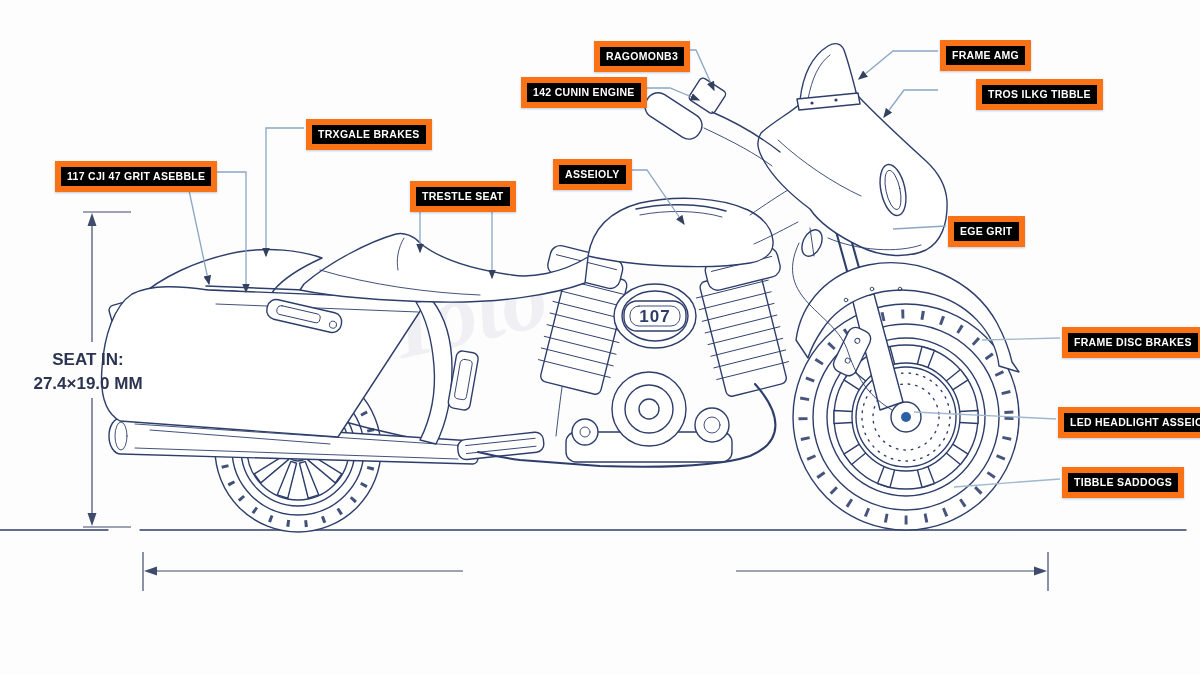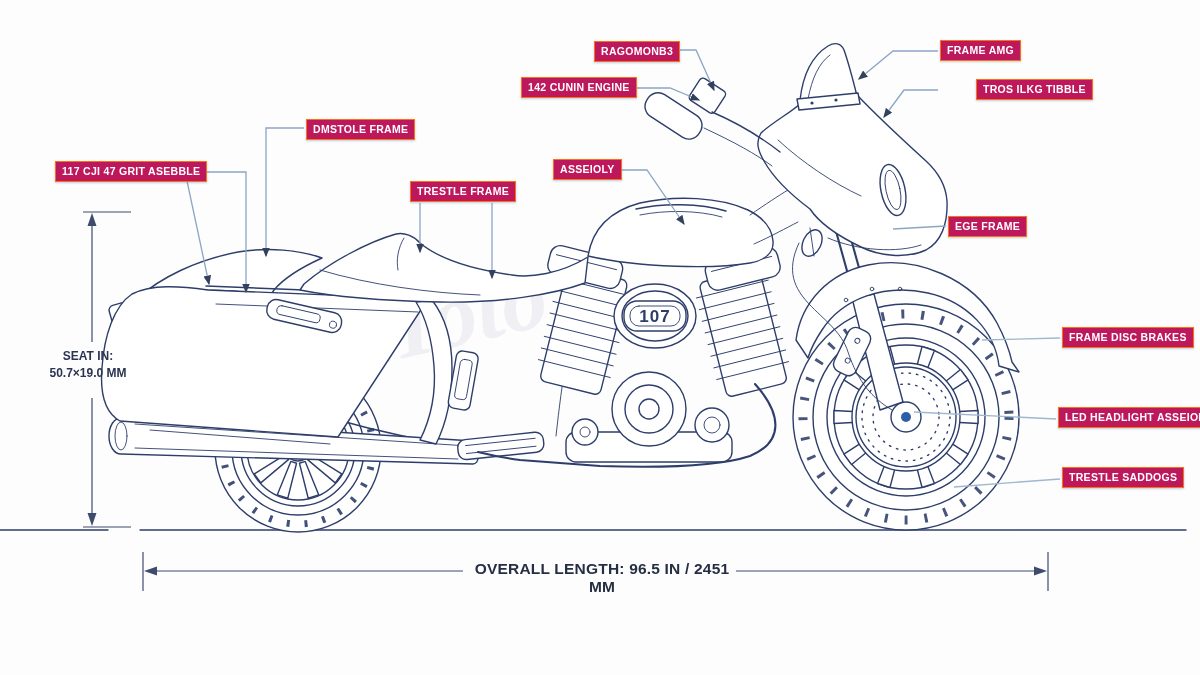--- a/index.html
+++ b/index.html
@@ -12,26 +12,26 @@
   .t  {stroke-width:.9;}
   .t2 {stroke-width:2.1;}
   .tread{stroke:#2e3e6b;fill:none;}
   .leader{stroke:#8ba6c3;stroke-width:1.3;fill:none;}
   .leader2{stroke:#9fb7cf;stroke-width:1.4;fill:none;}
   .dim{stroke:#3e4b6d;stroke-width:1.2;fill:none;}
   .dimarr{fill:#3e4b6d;stroke:none;}
   .badge{font:bold 17px "Liberation Sans",sans-serif;fill:#2e3e6b;letter-spacing:1px;}
   .wm{font:bold italic 92px "Liberation Serif",serif;fill:#e9e9ee;opacity:.6;}
   
-  .label{position:absolute;background:#be185d;border:1px solid #f97316;color:#ffffff;
+  .label{position:absolute;background:#000000;border:6px solid #f97316;color:#ffffff;
          font:bold 10.5px/1 "Liberation Sans",sans-serif;padding:4px 6px;
          letter-spacing:.3px;white-space:nowrap;box-shadow:0 1px 2px rgba(20,50,90,.25);}
   .dim-text{position:absolute;color:#2b3450;text-align:center;
             font-family:"Liberation Sans",sans-serif;font-weight:bold;}
-  .dim-text.seat{left:24px;top:348px;width:128px;font-size:12px;line-height:1.4;}
+  .dim-text.seat{left:24px;top:348px;width:128px;font-size:17px;line-height:1.4;}
   .dim-text.overall{left:468px;top:560px;width:268px;font-size:15.5px;letter-spacing:.2px;color:#262f42;}
 </style>
 </head>
 <body>
 
 <div class="stage">
 
 <svg width="1200" height="675" viewBox="0 0 1200 675">
   <defs>
     <marker id="mArr" markerWidth="9" markerHeight="7" refX="6.5" refY="3" orient="auto">
@@ -292,28 +292,27 @@
     <path class="dim" d="M736,571 H1039"></path>
     <polygon class="dimarr" points="144,571 157,566.5 157,575.5"></polygon>
     <polygon class="dimarr" points="1047,571 1034,566.5 1034,575.5"></polygon>
   </g>
 </svg>
 
 <div class="label" style="left:594px;top:41px">RAGOMONB3</div>
 <div class="label" style="left:521px;top:77px">142 CUNIN ENGINE</div>
 <div class="label" style="left:940px;top:40px">FRAME AMG</div>
 <div class="label" style="left:976px;top:79px">TROS ILKG TIBBLE</div>
-<div class="label" style="left:306px;top:119px">DMSTOLE FRAME</div>
-<div class="label" style="left:410px;top:181px">TRESTLE FRAME</div>
+<div class="label" style="left:306px;top:119px">TRXGALE BRAKES</div>
+<div class="label" style="left:410px;top:181px">TRESTLE SEAT</div>
 <div class="label" style="left:553px;top:159px">ASSEIOLY</div>
 <div class="label" style="left:55px;top:161px">117 CJI 47 GRIT ASEBBLE</div>
-<div class="label" style="left:948px;top:216px">EGE FRAME</div>
+<div class="label" style="left:948px;top:216px">EGE GRIT</div>
 <div class="label" style="left:1062px;top:327px">FRAME DISC BRAKES</div>
 <div class="label" style="left:1058px;top:407px">LED HEADLIGHT ASSEIOLY</div>
-<div class="label" style="left:1062px;top:467px">TRESTLE SADDOGS</div>
+<div class="label" style="left:1062px;top:467px">TIBBLE SADDOGS</div>
 
 <div class="dim-text seat">
   <div>SEAT IN:</div>
-  <div>50.7×19.0 MM</div>
+  <div>27.4×19.0 MM</div>
 </div>
-<div class="dim-text overall">OVERALL LENGTH: 96.5 IN / 2451 MM</div>
 
 </div>
 
 </body></html>

